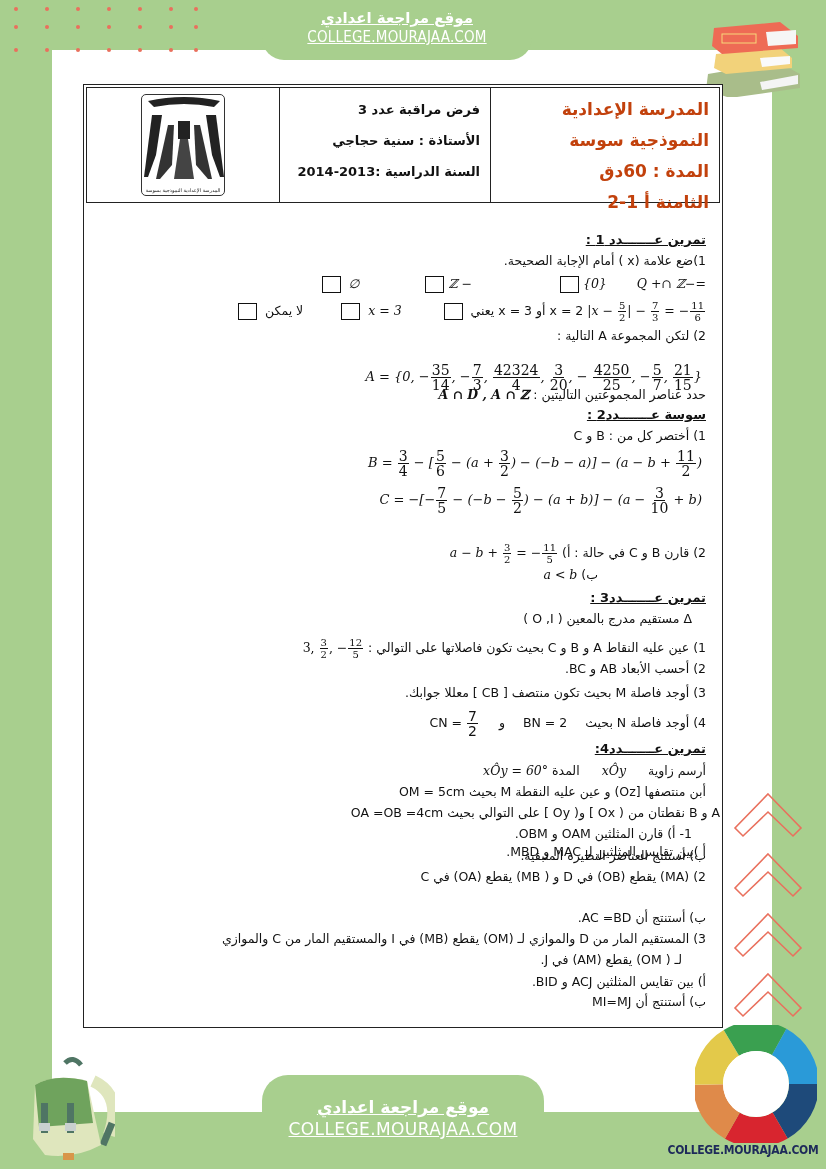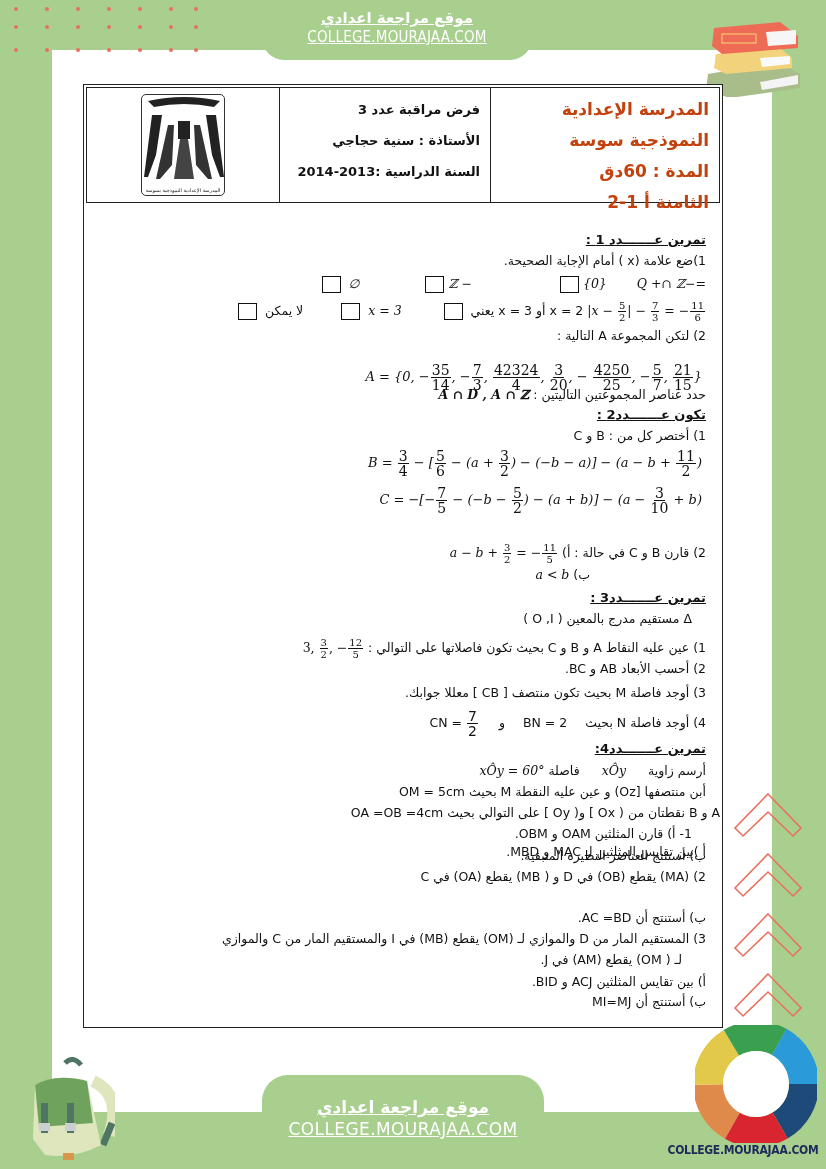--- a/index.html
+++ b/index.html
@@ -182,21 +182,21 @@
           <span>7</span>
         </span>, <span class="frac big">
           <span class="num">21</span>
           <span>15</span>
         </span>}
     </div>
     <div class="line" style="top:302px">
       <span>حدد عناصر المجموعتين التاليتين :</span> <span class="math" style="font-weight:bold">A ∩ D ,  A ∩ ℤ</span>
     </div>
 
-    <div class="line heading" style="top:322px">تكون عـــــــدد2 :</div>
+    <div class="line heading" style="top:322px">سوسة عـــــــدد2 :</div>
     <div class="line" style="top:343px">1)   أختصر كل من :  B و C</div>
     <div class="line math" style="top:364px; right:20px; font-size:13px;">
       B = <span class="frac big">
           <span class="num">3</span>
           <span>4</span>
         </span> − [<span class="frac big">
           <span class="num">5</span>
           <span>6</span>
         </span> − (a + <span class="frac big">
           <span class="num">3</span>
@@ -221,21 +221,21 @@
     <div class="line" style="top:457px">
       <span>2) قارن B و C في حالة : أ)</span>
       <span class="math" style="">a − b + <span class="frac">
             <span class="num">3</span>
             <span>2</span>
           </span> = −<span class="frac">
             <span class="num">11</span>
             <span>5</span>
           </span></span>
     </div>
-    <div class="line" style="top:482px; right:132px;">
+    <div class="line" style="top:482px; right:124px;">
       <span>ب)</span> <span class="math">a &lt; b</span>
     </div>
 
     <div class="line heading" style="top:505px">تمرين عـــــــدد3 :</div>
     <div class="line" style="top:526px; right:30px;text-align:center;">Δ   مستقيم مدرج بالمعين ( O ,I )</div>
     <div class="line" style="top:552px">
       <span>1) عين عليه النقاط  A  و  B  و   C  بحيث تكون فاصلاتها على التوالي :</span>
       <span class="math" style="font-style:normal">3, <span class="frac">
             <span class="num">3</span>
             <span>2</span>
@@ -253,21 +253,21 @@
       <span class="ltr" style="margin-right:16px">CN = <span class="frac big">
             <span class="num">7</span>
             <span>2</span>
           </span></span>
     </div>
 
     <div class="line heading" style="top:656px">تمرين عـــــــدد4:</div>
     <div class="line" style="top:678px">
       <span>أرسم زاوية</span>
       <span class="math" style="margin:15px 18px">xÔy</span>
-      <span>فاصلة</span>
+      <span>المدة</span>
       <span class="math">xÔy = 60°</span>
     </div>
     <div class="line" style="top:699px">أبن منتصفها [Oz) و عين عليه النقطة M بحيث  OM  = 5cm</div>
     <div class="line" style="top:720px; right:2px;">A و B نقطتان من ( Ox ]  و( Oy ] على التوالي بحيث  OA  =OB  =4cm</div>
     <div class="line" style="top:741px; right:30px;">1-  أ)  قارن المثلثين  OAM  و OBM.</div>
     <div class="line" style="top:763px">ب) أستنتج العناصر النظيرة المتبقية.</div>
     <div class="line" style="top:784px">2)  (MA) يقطع (OB) في D و ( MB) يقطع (OA) في C</div>
     <div class="line" style="top:759px">أ )بين تقايس المثلثين لـ  MAC  و MBD.</div>
     <div class="line" style="top:825px">ب) أستنتج أن AC =BD.</div>
     <div class="line" style="top:846px">3)  المستقيم المار من D والموازي لـ (OM) يقطع (MB) في I والمستقيم المار من C والموازي</div>

